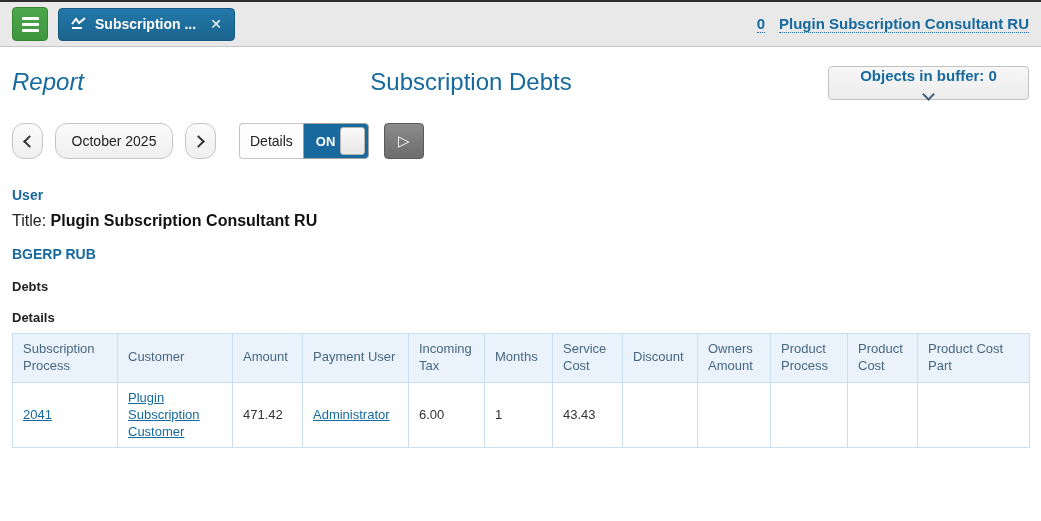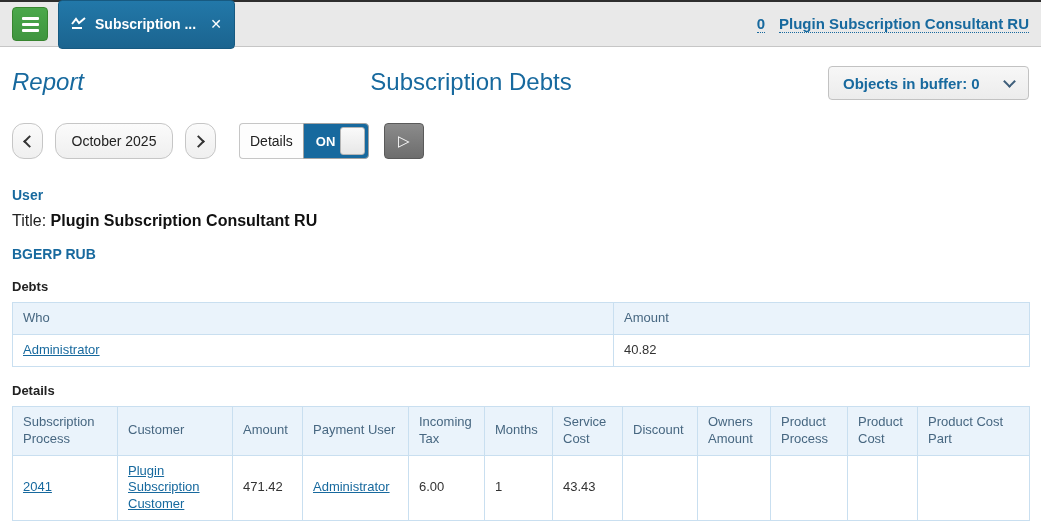--- a/index.html
+++ b/index.html
@@ -31,21 +31,21 @@
     background: linear-gradient(#4ba84b, #3f953f);
     border: 1px solid #37852f;
     border-radius: 4px;
     display: flex; align-items: center; justify-content: center;
     cursor: pointer; padding: 0;
   }
   .hamburger { display: flex; flex-direction: column; gap: 3px; }
   .hamburger i { display: block; width: 17px; height: 3px; background: #fff; border-radius: 1px; }
   .tab {
     margin-left: 10px;
-    height: 49px;
+    height: 33px;
     background: linear-gradient(#2278a9, #1b648f);
     border: 1px solid #175a81;
     border-radius: 4px;
     color: #fff;
     display: flex; align-items: center;
     padding: 0 12px;
     cursor: pointer;
   }
   .tab-icon { display: flex; margin-right: 8px; }
   .tab-label { font-size: 14px; font-weight: bold; white-space: nowrap; }
@@ -72,20 +72,21 @@
   .buffer-btn {
     position: absolute; right: 0; top: -2px;
     width: 201px; height: 34px;
     background: linear-gradient(#f7f7f7, #ececec);
     border: 1px solid #c2c2c2;
     border-radius: 4px;
     display: flex; align-items: center; justify-content: space-between;
     padding: 0 14px;
     font-size: 15px; font-weight: bold; color: #17699e;
     cursor: pointer;
+    flex-direction: column;
   }
   .chev { display: inline-block; width: 9px; height: 9px; }
   .chev-down {
     border-right: 2px solid #3e5e7a; border-bottom: 2px solid #3e5e7a;
     transform: rotate(45deg); margin-top: -4px;
   }
   .chev-left {
     border-left: 2px solid #333; border-bottom: 2px solid #333;
     transform: rotate(45deg); margin-left: 4px;
   }
@@ -238,38 +239,20 @@
     </div>
 
     <h3 class="blue-h h-user">User</h3>
     <p class="title-line">
       <span>Title:</span>
       <b>Plugin Subscription Consultant RU</b>
     </p>
     <h3 class="blue-h h-currency">BGERP RUB</h3>
 
     <h3 class="dark-h h-debts">Debts</h3>
-    <table class="tbl">
-      <colgroup>
-          <col style="width:601px">
-          <col style="width:416px">
-        </colgroup>
-      <thead>
-        <tr>
-          <th>Who</th>
-          <th>Amount</th>
-        </tr>
-      </thead>
-      <tbody>
-        <tr>
-          <td><a>Administrator</a></td>
-          <td>40.82</td>
-        </tr>
-      </tbody>
-    </table>
 
     <h3 class="dark-h h-details">Details</h3>
     <table class="tbl">
       <colgroup>
         <col style="width:105px">
           <col style="width:115px">
           <col style="width:70px">
           <col style="width:106px">
         <col style="width:76px">
           <col style="width:68px">

